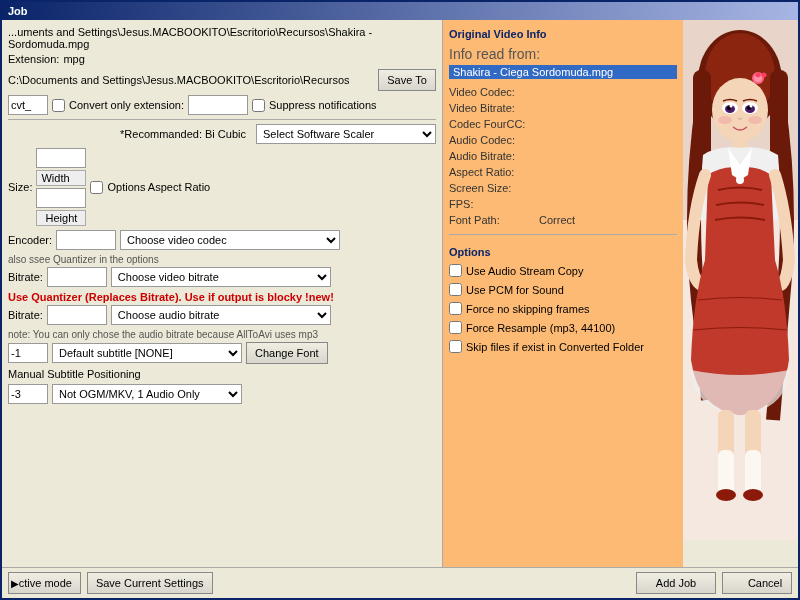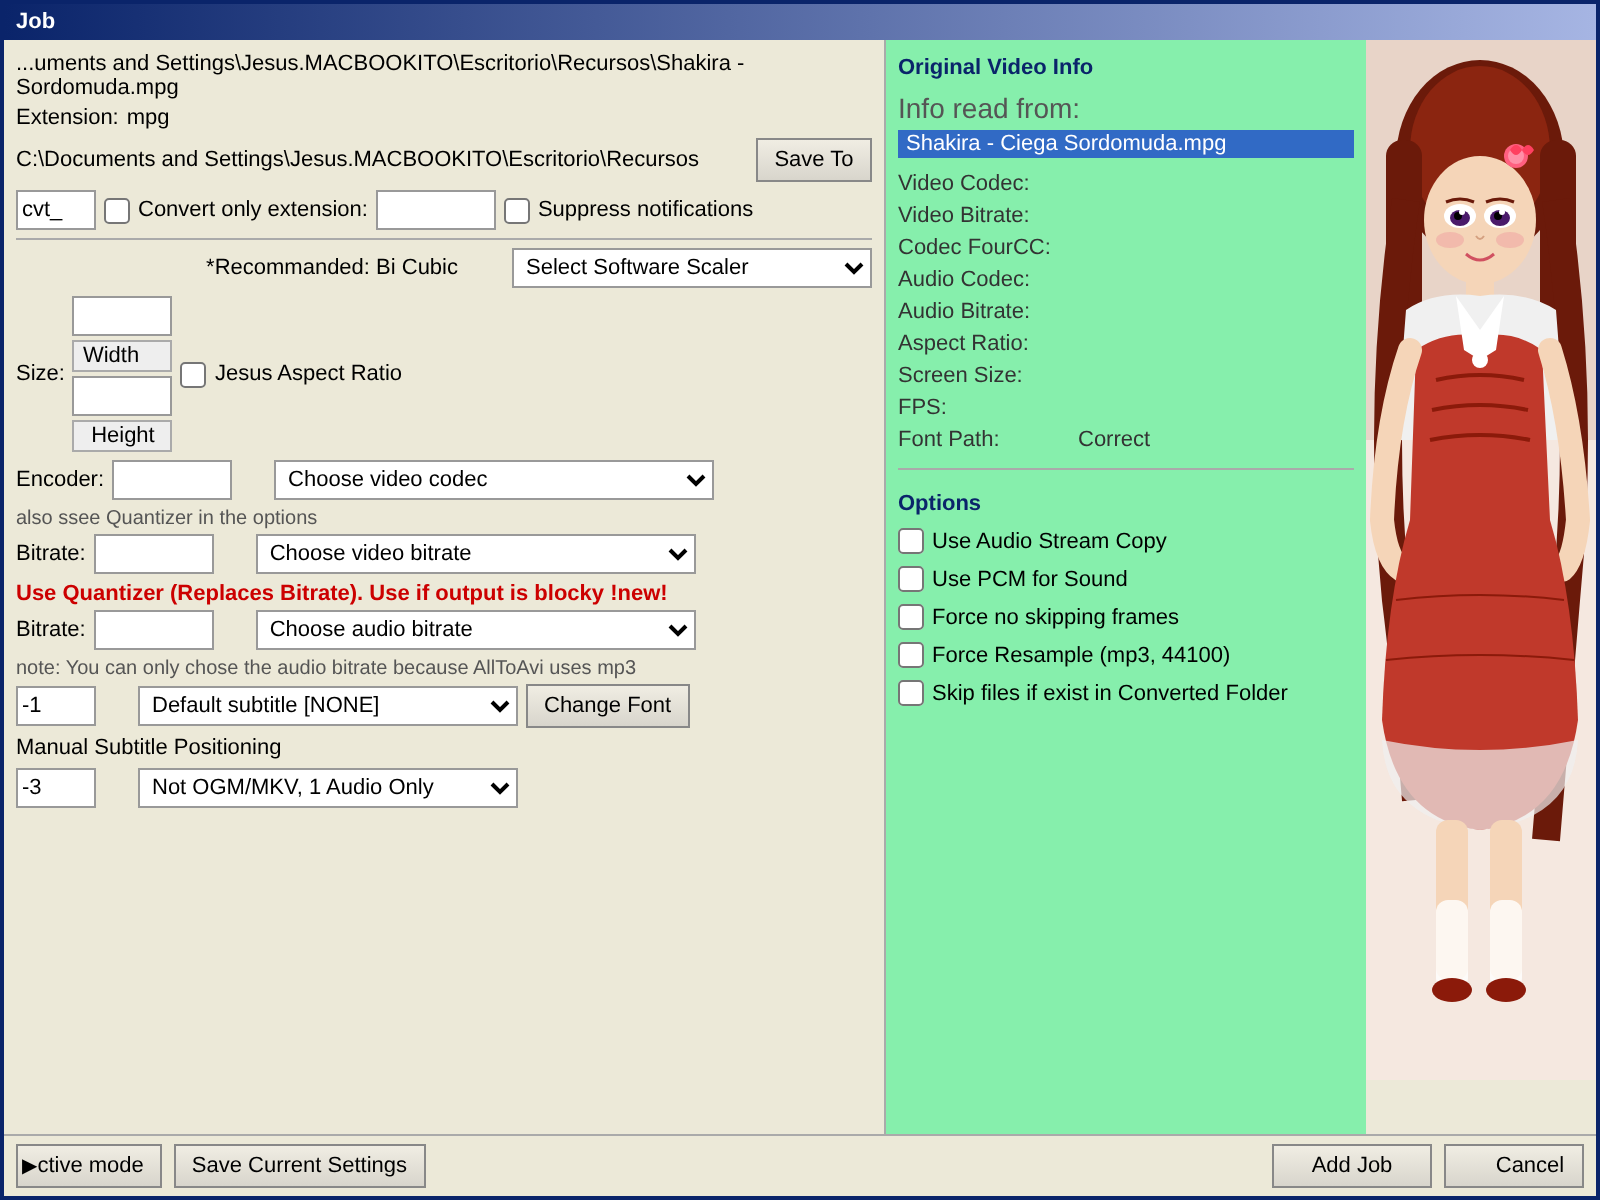--- a/index.html
+++ b/index.html
@@ -2,34 +2,34 @@
 <html><head>
   <meta charset="utf-8">
   <style>
     * { box-sizing: border-box; margin: 0; padding: 0; font-family: 'Tahoma', 'Arial', sans-serif; font-size: 11px; }
     body { background: #d4d0c8; width: 800px; height: 600px; overflow: hidden; }
 
     .window { width: 800px; height: 600px; border: 2px solid #0a246a; background: #ece9d8; display: flex; flex-direction: column; }
     .titlebar { background: linear-gradient(to right, #0a246a, #a6b5e3); color: white; padding: 3px 6px; font-weight: bold; font-size: 12px; display: flex; align-items: center; }
     .content { display: flex; flex: 1; overflow: hidden; }
     .left-panel { flex: 1; padding: 6px; overflow: auto; border-right: 1px solid #aaa; }
-    .right-panel { width: 230px; background: #86efac; padding: 6px; display: flex; flex-direction: column; gap: 3px; overflow: hidden; }
+    .right-panel { width: 230px; background: #fdba74; padding: 6px; display: flex; flex-direction: column; gap: 3px; overflow: hidden; }
 
     .section-title { color: #0a246a; font-weight: bold; margin-bottom: 3px; margin-top: 2px; }
     .info-row { display: flex; align-items: flex-start; margin-bottom: 1px; }
     .info-label { color: #333; min-width: 90px; }
     .info-value { color: #333; }
 
     .filepath-bar { background: #316ac5; color: white; padding: 1px 4px; margin-bottom: 4px; font-size: 11px; }
 
     .row { display: flex; align-items: center; margin-bottom: 4px; gap: 4px; }
     .row label { white-space: nowrap; }
 
     input[type="text"] { border: 1px solid #999; background: white; padding: 1px 2px; height: 20px; }
-    select { border: 1px solid #999; background: white; height: 20px; padding: 0 2px; margin-left: 17px; }
+    select { border: 1px solid #999; background: white; height: 20px; padding: 0 2px; }
     input[type="checkbox"] { margin: 0; }
 
     .btn { border: 1px solid #888; background: linear-gradient(to bottom, #f0ede3, #d8d5cc); padding: 2px 8px; height: 22px; cursor: pointer; white-space: nowrap; }
 
     .warning-text { color: #cc0000; font-weight: bold; font-size: 11px; margin: 2px 0; }
     .note-text { color: #555; font-size: 10px; margin: 2px 0; }
 
     .size-inputs { display: flex; flex-direction: column; gap: 2px; }
 
     .options-section { margin-top: 4px; }
@@ -102,21 +102,21 @@
 
       <div class="row">
         <label>Size:</label>
         <div class="size-inputs">
           <input type="text" style="width: 50px;" value="">
           <span style="display:inline-block;background:#eee;border:1px solid #aaa;padding:1px 4px;width:50px;text-align:left;">Width</span>
           <input type="text" style="width: 50px;" value="">
           <span style="display:inline-block;background:#eee;border:1px solid #aaa;padding:1px 4px;width:50px;text-align:center;">Height</span>
         </div>
         <input type="checkbox" style="">
-        <label>Jesus Aspect Ratio</label>
+        <label>Options Aspect Ratio</label>
       </div>
 
       <div class="row">
         <label>Encoder:</label>
         <input type="text" class="video-codec-input" style="">
         <select class="codec-select">
           <option>Choose video codec</option>
         </select>
       </div>
 

